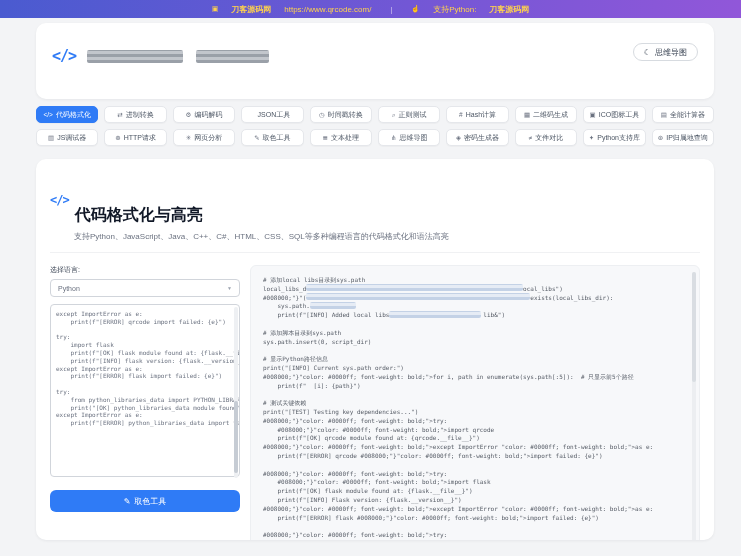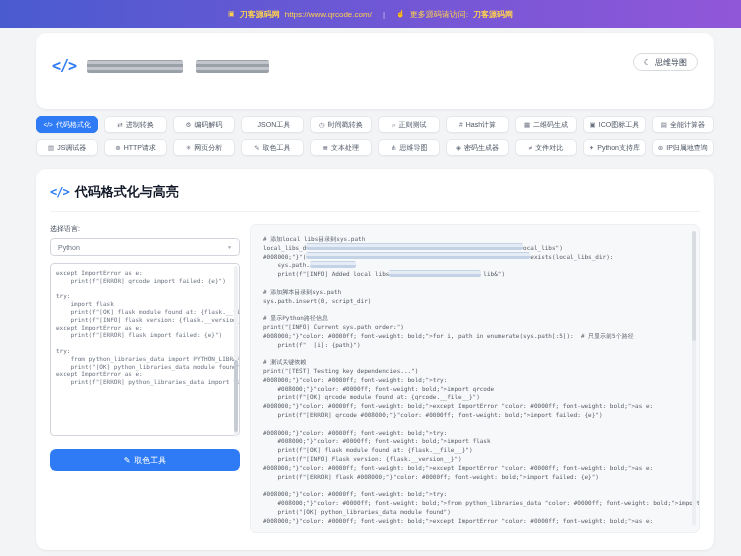--- a/index.html
+++ b/index.html
@@ -1,21 +1,21 @@
 <!DOCTYPE html>
 <html><head>
 <meta charset="utf-8">
 <style>
   * { box-sizing: border-box; margin: 0; padding: 0; }
   html,body { width:741px; height:556px; overflow:hidden; }
   body { background:#f3f4f6; font-family:"Liberation Sans",sans-serif; position:relative; }
 
   
-  .banner { height:28px; background:linear-gradient(90deg,#4a5bd0,#7257d5 55%,#9157d9);
-    display:flex; align-items:center; justify-content:center; gap:5px;
+  .banner { height:18px; background:linear-gradient(90deg,#4a5bd0,#7257d5 55%,#9157d9);
+    display:flex; align-items:center; justify-content:center; gap:13px;
     font-size:8px; color:#ffd24d; }
   .banner .b-ico { font-size:7px; }
   .banner .site-name { font-weight:bold; }
   .banner a { color:#ffd24d; text-decoration:none; }
   .banner .sep { color:#cfc3ee; margin:0 6px; }
   .banner .more-link { font-weight:bold; }
 
   .wrap { width:678px; margin-left:36px; }
 
   
@@ -39,21 +39,21 @@
     display:flex; align-items:center; justify-content:center; gap:3px;
     font-size:7px; color:#4b5563; cursor:pointer; box-shadow:0 1px 1px rgba(15,23,42,.03); white-space:nowrap; }
   .tool-btn .t-ico { font-size:6.5px; color:#6b7280; }
   .tool-btn.active { background:#2f7bf6; border-color:#2f7bf6; color:#fff; }
   .tool-btn.active .t-ico { color:#fff; }
 
   
   .main-card { margin-top:13px; padding:14px 14px 0 14px; height:381px; overflow:hidden; }
   .sec-head { display:flex; align-items:center; gap:6px; }
   .sec-glyph { color:#2f7bf6; font-weight:bold; font-size:12px; font-family:"DejaVu Sans Mono",monospace; letter-spacing:-1px; }
-  .sec-title { font-size:13px; font-weight:bold; color:#111827; }
+  .sec-title { font-size:16px; font-weight:bold; color:#111827;margin-top:32px; }
   .sec-sub { margin:5px 0 0 24px; font-size:8px; color:#6b7280; }
   .sec-divider { border-bottom:1px solid #f0f1f3; margin-top:10px; }
 
   .content-row { display:flex; gap:10px; margin-top:12px; }
   .left-col { width:190px; flex-shrink:0; }
   .lang-label { font-size:7px; color:#374151; margin-bottom:4px; }
   .lang-select { height:18px; border:1px solid #d1d5db; border-radius:4px; background:#fff;
     display:flex; align-items:center; justify-content:space-between; padding:0 7px;
     font-size:7px; color:#6b7280; cursor:pointer; }
   .lang-caret { font-size:5px; color:#9ca3af; }
@@ -78,21 +78,21 @@
 </style>
 </head>
 <body>
 
 <div class="banner">
   <span class="b-ico">▣</span>
   <span class="site-name">刀客源码网</span>
   <a href="#">https://www.qrcode.com/</a>
   <span class="sep">|</span>
   <span class="b-ico">☝</span>
-  <span>更多源码请访问:</span>
+  <span>支持Python:</span>
   <a href="#" class="more-link">刀客源码网</a>
 </div>
 
 <div class="wrap">
 
   <div class="card header-card">
     <div class="logo-row">
       <span class="logo-glyph">&lt;/&gt;</span>
       <span class="censor t1"></span>
       <span class="censor t2"></span>
@@ -184,20 +184,21 @@
         <span class="t-ico">⊛</span>
         <span>IP归属地查询</span>
       </div>
   </div>
 
   <div class="card main-card">
     <div class="sec-head">
       <span class="sec-glyph">&lt;/&gt;</span>
       <span class="sec-title">代码格式化与高亮</span>
     </div>
+    <div class="sec-sub">支持Python、JavaScript、Java、C++、C#、HTML、CSS、SQL等多种编程语言的代码格式化和语法高亮</div>
     <div class="sec-divider"></div>
 
     <div class="content-row">
       <div class="left-col">
         <div class="lang-label">选择语言:</div>
         <div class="lang-select">
           <span>Python</span>
           <span class="lang-caret">▼</span>
         </div>
         <div class="ta-wrap">

